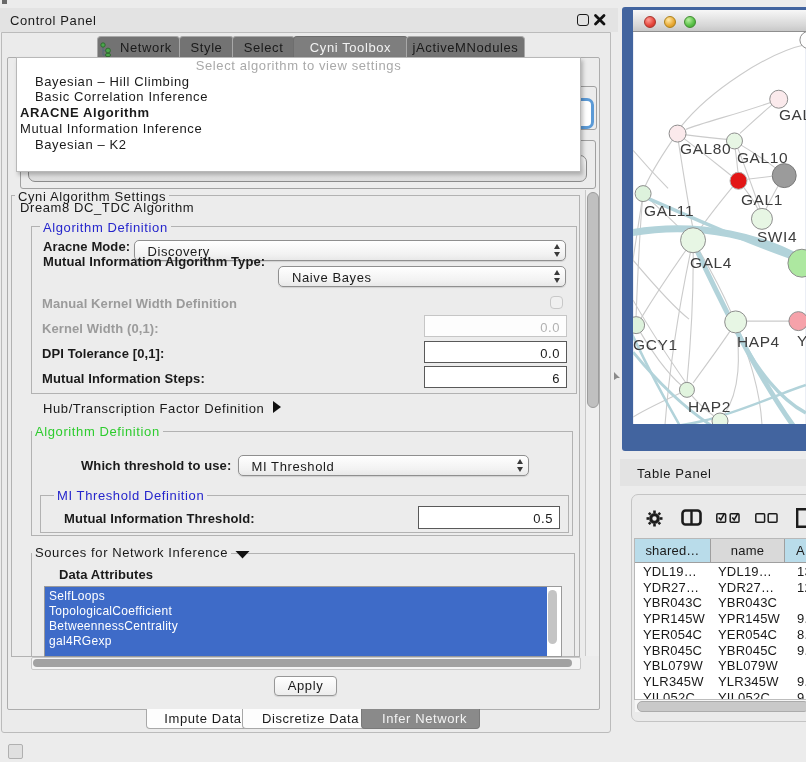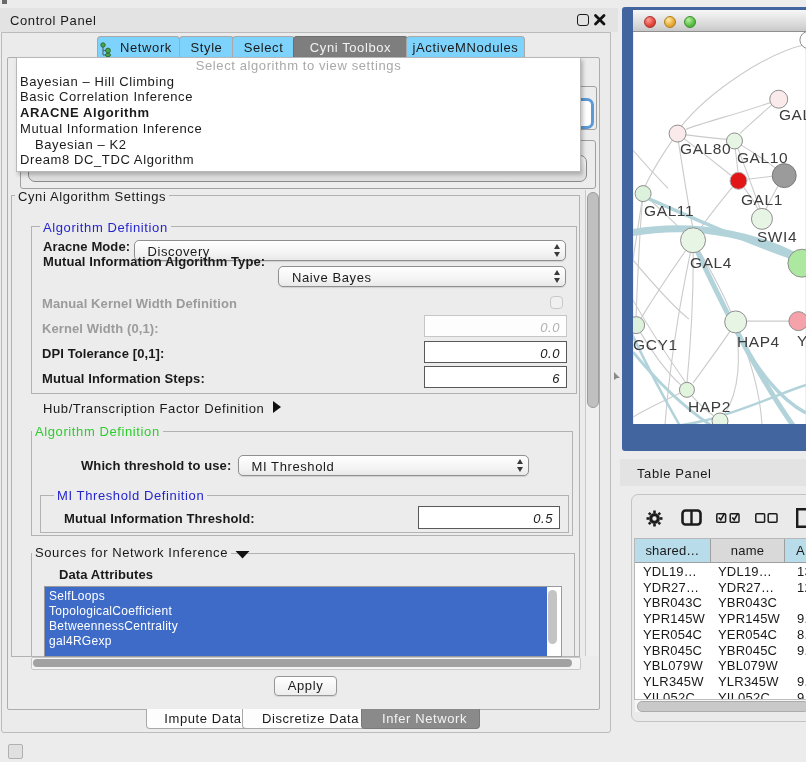--- a/index.html
+++ b/index.html
@@ -7,23 +7,23 @@
   font-family:"Liberation Sans",sans-serif;font-size:13px;color:#1a1a1a;letter-spacing:0.6px;}
 .abs{position:absolute;}
 .bold{font-weight:bold;letter-spacing:0.1px;}
 .titlebar{position:absolute;background:#e3e3e3;}
 .grouplab{position:absolute;background:#ececec;padding:0 3px;line-height:13px;}
 .gbox{position:absolute;border:1px solid #b2b2b2;}
 .combo{position:absolute;border:1px solid #8f8f8f;border-radius:5px;
   background:linear-gradient(#ffffff,#f2f2f2 70%,#e8e8e8);box-shadow:0 1px 1px rgba(0,0,0,0.12);}
 .combo .ct{position:absolute;left:13px;top:3px;}
 .arr{position:absolute;right:5px;top:3px;width:6px;height:13px;}
-.fld{position:absolute;background:#fff;border:1px solid #595959;text-align:right;font-style:italic;}
+.fld{position:absolute;background:#fff;border:1px solid #595959;text-align:right;}
 .fldtext{position:absolute;right:6px;top:3px;}
-.tab{position:absolute;top:36px;height:21px;background:#7dd3fc;border:1px solid #a8a8a8;border-bottom:none;
+.tab{position:absolute;top:36px;height:21px;background:#737373;border:1px solid #a8a8a8;border-bottom:none;
   border-radius:4px 4px 0 0;text-align:center;line-height:21px;}
 .btab{position:absolute;top:709px;height:19px;background:#fdfdfd;border:1px solid #a8a8a8;border-top:none;
   border-radius:0 0 4px 4px;text-align:center;line-height:19px;padding-left:8px;}
 </style>
 </head>
 <body>
 
 <div class="abs" style="left:2px;top:0px;width:5px;height:4px;background:#6a6a6a;"></div>
 <div class="titlebar" style="left:0;top:8px;width:618px;height:24px;"></div>
 <div class="abs" style="left:10px;top:13px;">Control Panel</div>
@@ -140,26 +140,26 @@
 <div class="abs" style="left:33px;top:659px;width:539px;height:8px;background:#a2a2a2;border-radius:4px;"></div>
 
 <div class="abs" style="left:274px;top:676px;width:61px;height:18px;background:linear-gradient(#ffffff,#ededed);border:1px solid #979797;border-radius:4px;text-align:center;line-height:18px;box-shadow:0 1px 1px rgba(0,0,0,0.1);">Apply</div>
 
 <div class="btab" style="left:146px;width:96px;">Impute Data</div>
 <div class="btab" style="left:242px;width:119px;">Discretize Data</div>
 <div class="btab" style="left:361px;width:109px;background:#8a8a8a;border-color:#7a7a7a;color:#f2f2f2;">Infer Network</div>
 
 <div class="abs" style="left:16px;top:57px;width:563px;height:113px;background:#fff;border:1px solid #b8b8b8;box-shadow:2px 3px 4px rgba(0,0,0,0.25);z-index:30;">
   <div style="text-align:center;color:#a9a9a9;line-height:15.7px;height:15.7px;">Select algorithm to view settings</div>
-  <div style="padding-left:3px;line-height:15.7px;">Bayesian – Hill Climbing</div>
-  <div style="padding-left:3px;line-height:15.7px;">Basic Correlation Inference</div>
+  <div style="padding-left:18px;line-height:15.7px;">Bayesian – Hill Climbing</div>
+  <div style="padding-left:18px;line-height:15.7px;">Basic Correlation Inference</div>
   <div style="padding-left:3px;line-height:15.7px;font-weight:bold;">ARACNE Algorithm</div>
   <div style="padding-left:3px;line-height:15.7px;">Mutual Information Inference</div>
   <div style="padding-left:18px;line-height:15.7px;">Bayesian – K2</div>
-  <div style="padding-left:3px;line-height:15.7px;">Dream8 DC_TDC Algorithm</div>
+  <div style="padding-left:3px;line-height:15.7px;margin-top:48px;">Dream8 DC_TDC Algorithm</div>
 </div>
 
 <div class="abs" style="left:585px;top:190px;width:13px;height:466px;background:#efefef;border-left:1px solid #c8c8c8;z-index:5;"></div>
 <div class="abs" style="left:587px;top:192px;width:10px;height:214px;background:#c0c0c0;border:1px solid #9c9c9c;border-radius:6px;z-index:6;"></div>
 
 <svg class="abs" style="left:613px;top:371px;z-index:4;" width="8" height="10" viewBox="0 0 8 10">
     <path d="M1 9 L1 1 L7 7 L4 7 Z" fill="#8a8a8a"></path>
   </svg>
 
 <div class="abs" style="left:622px;top:7px;width:184px;height:444px;background:#42649f;border-radius:3px 0 0 3px;z-index:2;">

